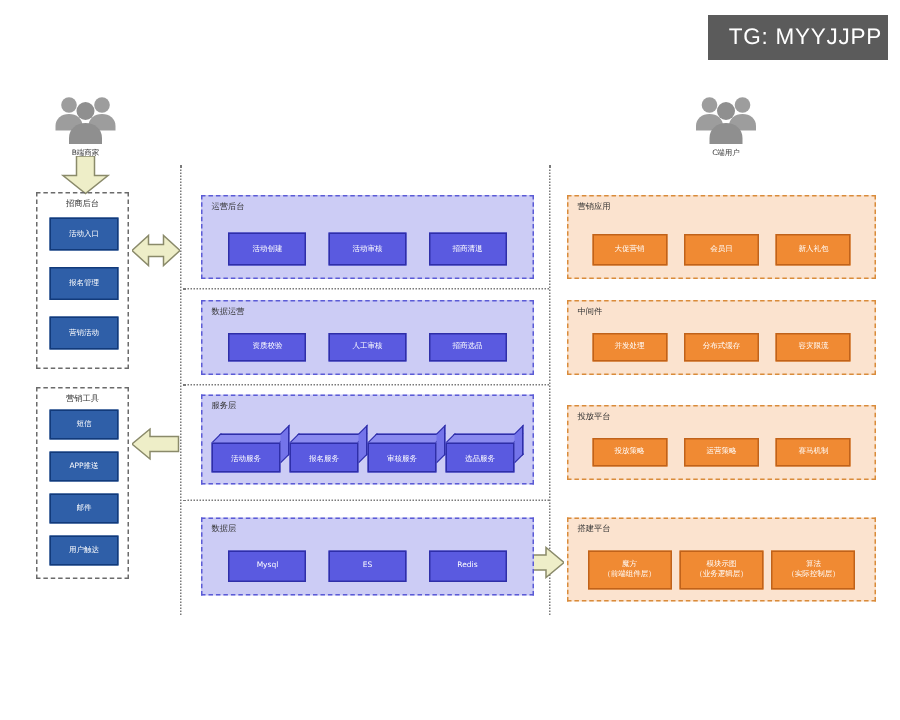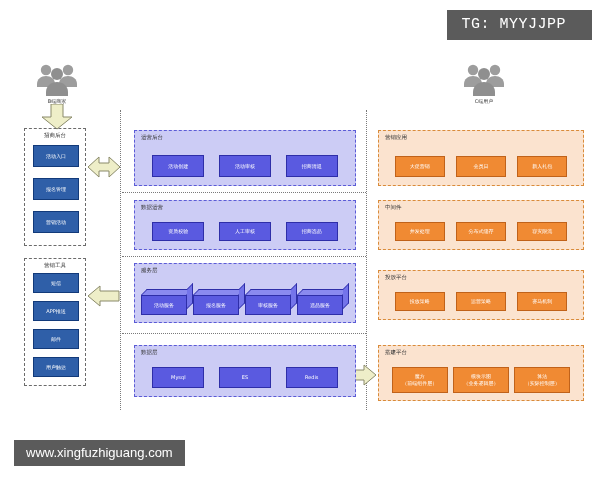--- a/index.html
+++ b/index.html
@@ -10,22 +10,22 @@
     position:relative;
     overflow:hidden;
   }
   .canvas { position:absolute; inset:0; }
 
   
   .tg-badge {
     position:absolute; right:8px; top:10px;
     background:#5b5b5b; color:#fff;
     font-size:15px; letter-spacing:.5px;
-    padding:6px 26px 7px 14px;
-    font-family:Liberation Mono, monospace;
+    padding:6px 4px 7px 14px;
+    font-family:Liberation Sans, sans-serif;
   }
   .url-badge {
     position:absolute; left:14px; top:440px;
     background:#5b5b5b; color:#fff;
     font-size:13px;
     padding:5px 12px 6px 12px;
     font-family:"Liberation Sans", sans-serif;
   }
 
   
@@ -121,21 +121,20 @@
 
   
   .arrow { position:absolute; }
 </style>
 </head>
 <body>
 
 <div class="canvas">
 
   <div class="tg-badge">TG: MYYJJPP</div>
-  <div class="url-badge">www.xingfuzhiguang.com</div>
 
   <div class="actor" style="left:22px; top:62px;">
     <svg class="people" viewBox="0 0 44 34">
       <circle cx="11" cy="8" r="5.2" fill="#9d9d9d"></circle>
       <path d="M2 22c0-5 4-8 9-8s9 3 9 8v3H2z" fill="#9d9d9d"></path>
       <circle cx="33" cy="8" r="5.2" fill="#9d9d9d"></circle>
       <path d="M24 22c0-5 4-8 9-8s9 3 9 8v3H24z" fill="#9d9d9d"></path>
       <circle cx="22" cy="12" r="6" fill="#8f8f8f"></circle>
       <path d="M11 30c0-6 5-10 11-10s11 4 11 10v4H11z" fill="#8f8f8f"></path>
     </svg>

